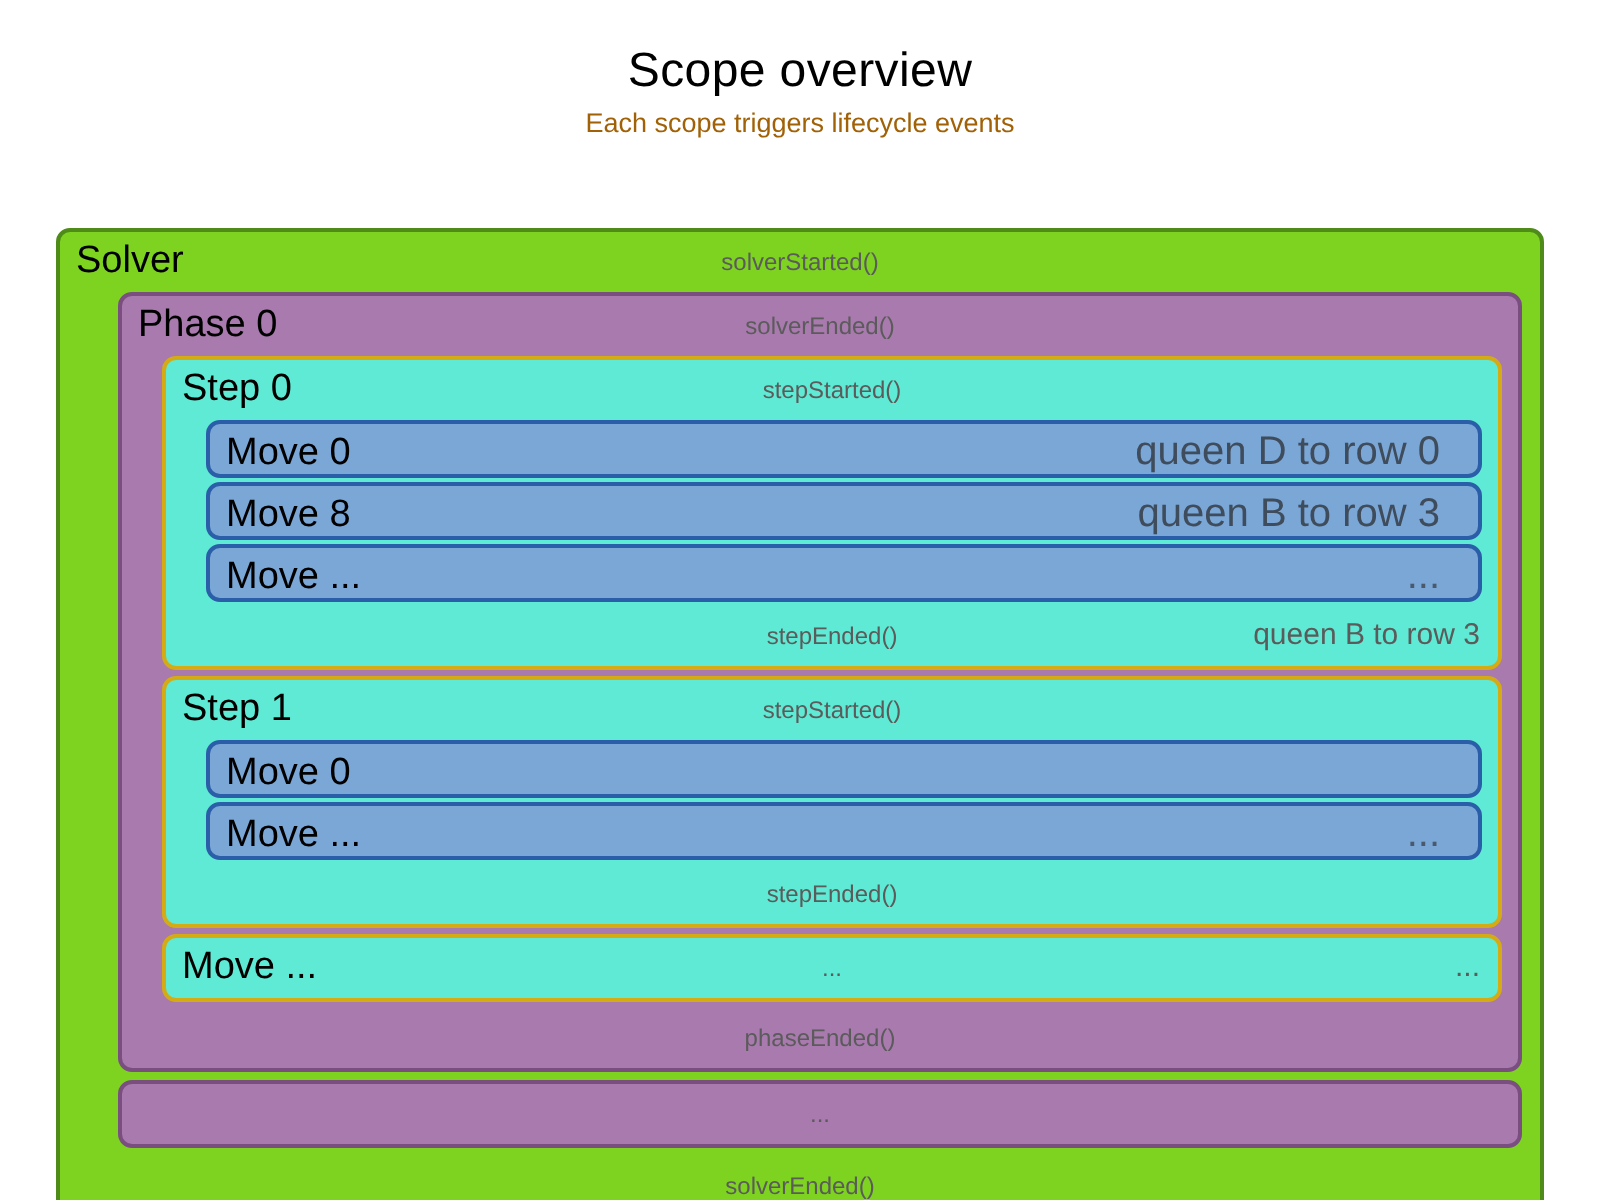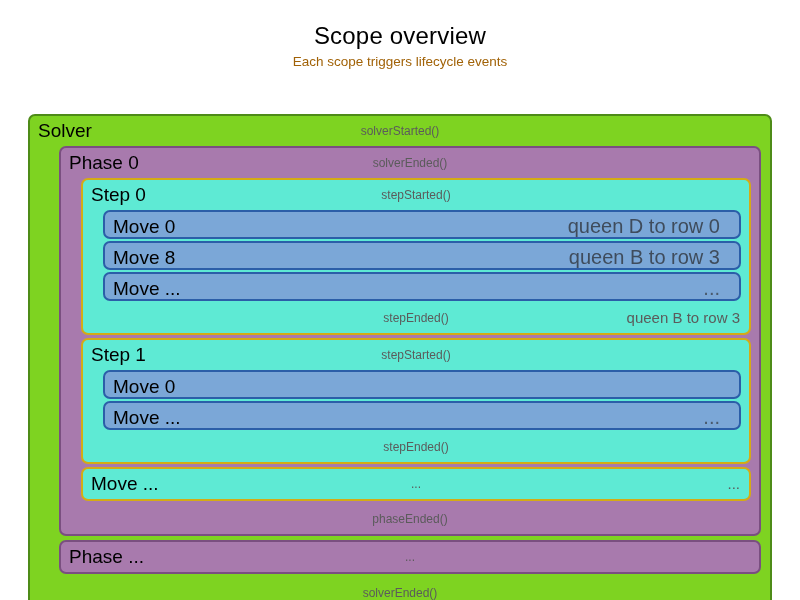--- a/index.html
+++ b/index.html
@@ -212,21 +212,20 @@
 
         </div>
 
         <div class="row">
           <span class="center">phaseEnded()</span>
         </div>
       </div>
 
       <div class="scope phase collapsed">
         <div class="row">
-          <span class="label">Phase ...</span>
           <span class="center">...</span>
         </div>
       </div>
 
     </div>
 
     <div class="row">
       <span class="center">solverEnded()</span>
     </div>
   </div>

